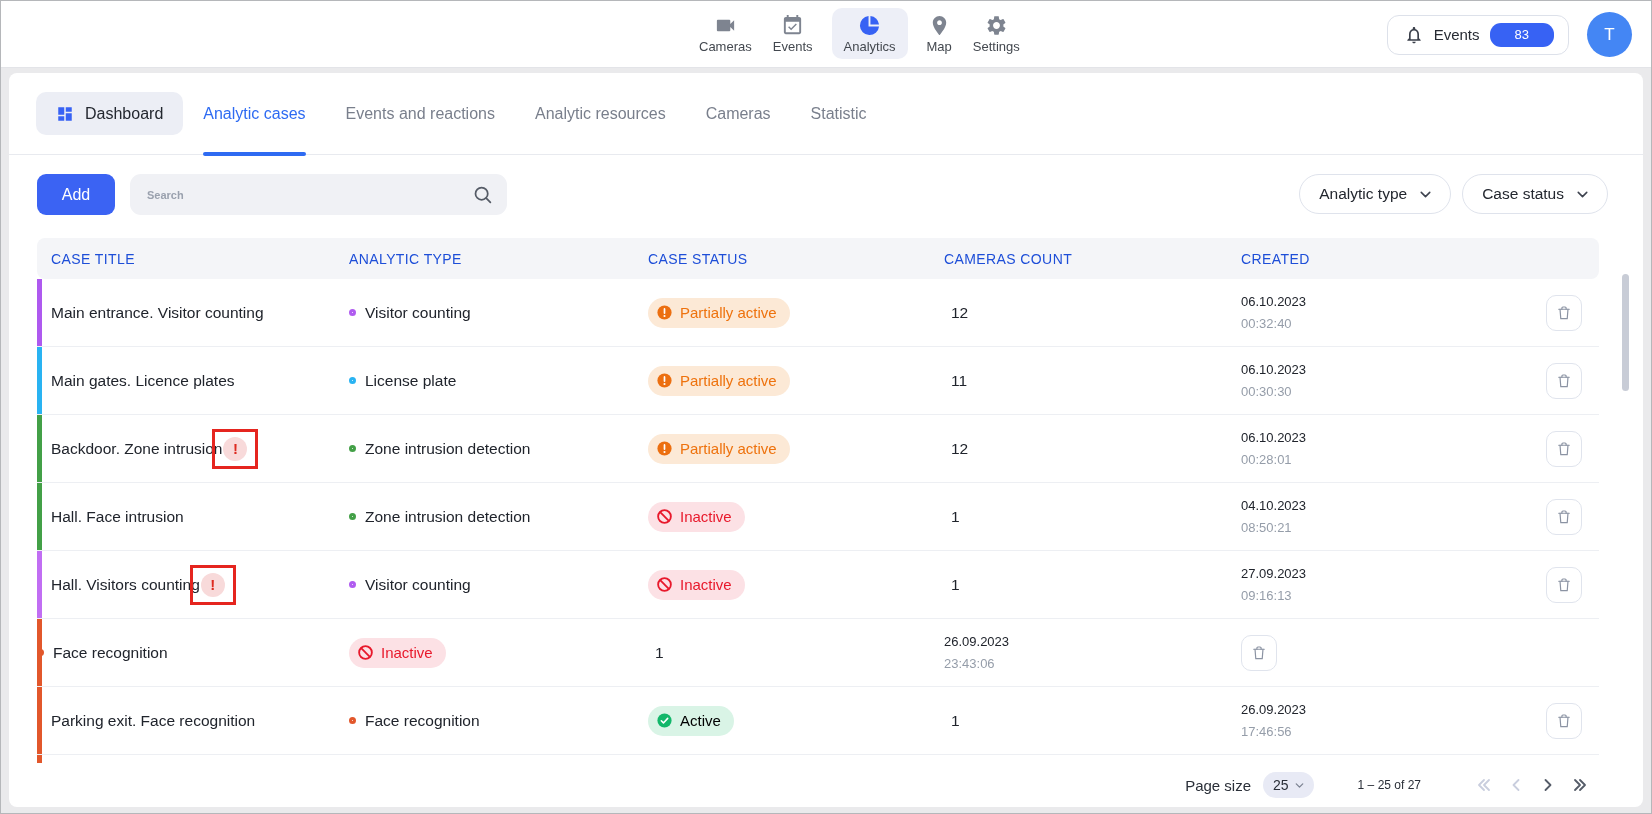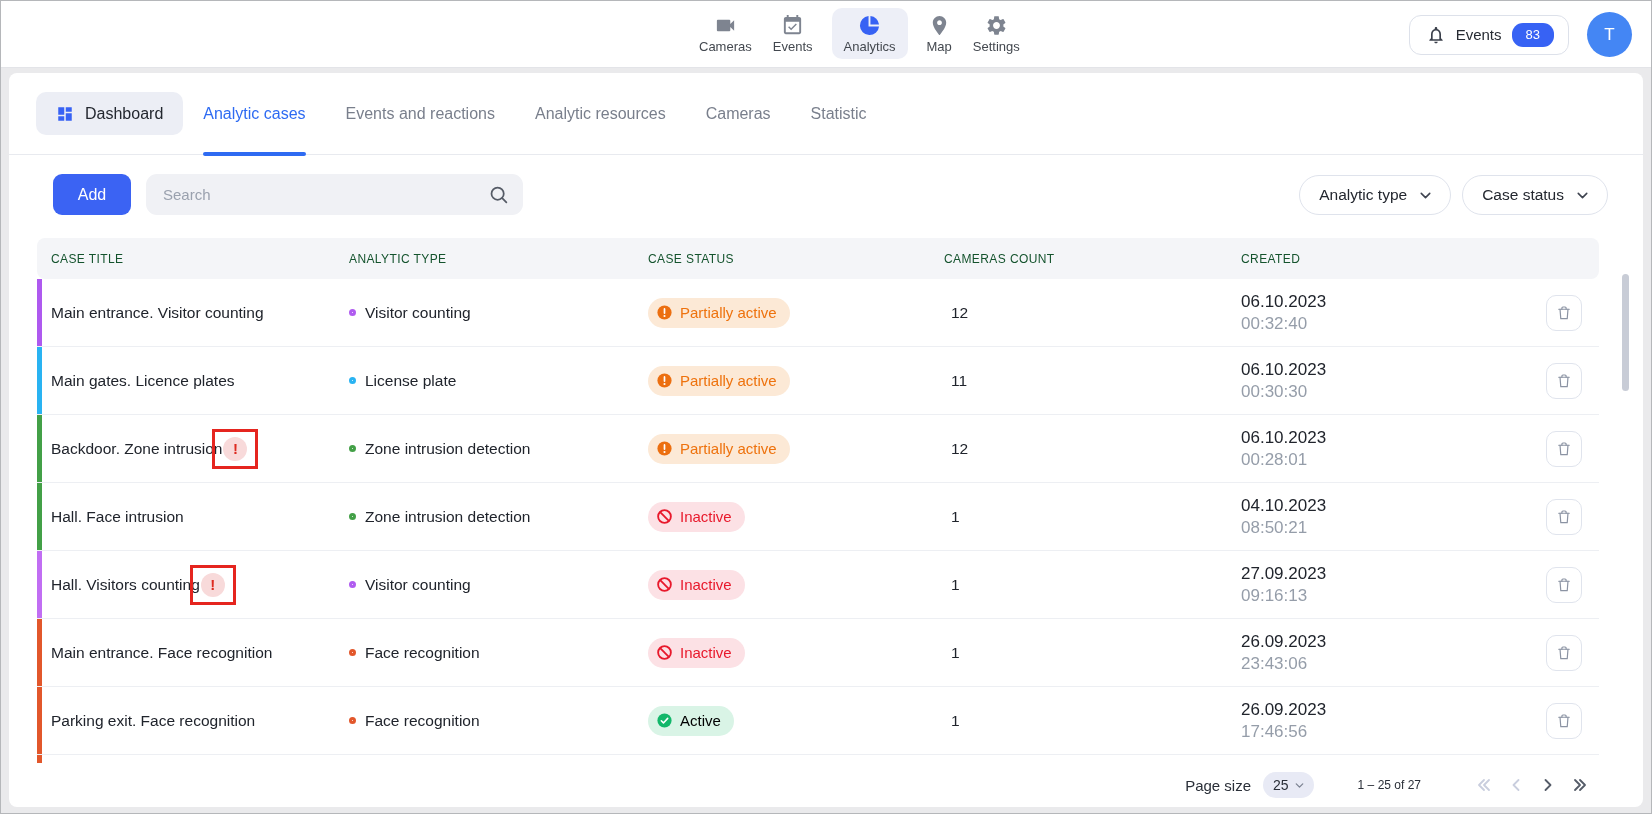--- a/index.html
+++ b/index.html
@@ -13,68 +13,68 @@
   .nav-item.active { background:#edeff7; padding:6px 12px 5px; }
   .nav-icon { width:23px; height:23px; color:#7e8490; display:flex; }
   .nav-icon svg { width:100%; height:100%; }
   .nav-item.active .nav-icon { color:#3762f4; }
   .nav-label { font-size:13px; color:#43484f; }
   .top-right { position:absolute; right:19px; top:0; height:67px; display:flex; align-items:center; gap:18px; }
   .events-btn { height:40px; border:1px solid #dde1ea; background:#fff; border-radius:12px; display:flex; align-items:center; gap:10px; padding:0 14px 0 16px; cursor:pointer; }
   .bell { width:20px; height:20px; color:#3a3f4a; display:flex; }
   .bell svg { width:100%; height:100%; }
   .events-btn-label { font-size:15px; color:#272b33; }
-  .events-badge { min-width:37px; height:24px; border-radius:11px; background:#3762f4; color:#fff; font-size:13px; display:flex; align-items:center; justify-content:center; padding:0 14px; }
+  .events-badge { min-width:37px; height:24px; border-radius:11px; background:#3762f4; color:#fff; font-size:13px; display:flex; align-items:center; justify-content:center; padding:0 25px; }
   .avatar { width:45px; height:45px; border-radius:50%; background:#4486f4; color:#fff; font-size:17px; display:flex; align-items:center; justify-content:center; cursor:pointer; }
 
   
   .page { flex:1; background:#eaeaec; padding:5px 8px 6px; }
   .card { background:#fff; border-radius:8px; height:734px; display:flex; flex-direction:column; position:relative; }
 
   
   .tabsbar { height:82px; flex:0 0 auto; border-bottom:1px solid #e8eaef; display:flex; align-items:center; padding:0 27px; position:relative; }
   .dash-pill { height:43px; background:#eceef5; border-radius:10px; display:flex; align-items:center; gap:11px; padding:0 20px; margin-right:20px; cursor:pointer; }
   .dash-icon { width:18px; height:18px; color:#3762f4; display:flex; }
   .dash-icon svg { width:100%; height:100%; }
   .dash-label { font-size:16px; color:#23272f; }
   .tab { height:82px; display:flex; align-items:center; position:relative; margin-right:40px; font-size:16px; color:#797f8c; cursor:pointer; white-space:nowrap; }
   .tab.active { color:#2e6bf2; }
   .tab.active::after { content:''; position:absolute; left:0; right:0; bottom:-1px; height:4px; border-radius:3px; background:#2e6bf2; }
 
   
-  .toolbar { margin-top:19px; height:41px; flex:0 0 auto; display:flex; align-items:flex-end; padding:0 35px 0 44px; }
+  .toolbar { margin-top:19px; height:41px; flex:0 0 auto; display:flex; align-items:flex-start; padding:0 35px 0 28px; }
   .add-btn { min-width:78px; height:41px; border:none; border-radius:9px; background:#3b63f3; color:#fff; font-size:16px; font-family:inherit; cursor:pointer; }
   .search-box { margin-left:15px; width:377px; height:41px; background:#f0f1f5; border-radius:11px; display:flex; align-items:center; padding:0 14px 0 17px; }
-  .search-box input { flex:1; border:none; outline:none; background:transparent; font-size:15px; font-family:inherit; color:#be185d; }
+  .search-box input { flex:1; border:none; outline:none; background:transparent; font-size:11px; font-family:inherit; color:#be185d;font-weight:bold; }
   .search-box input::placeholder { color:#9aa1ae; }
   .search-icon { width:21px; height:21px; color:#555b66; display:flex; cursor:pointer; }
   .search-icon svg { width:100%; height:100%; }
   .filters { margin-left:auto; display:flex; gap:11px; }
   .filter-pill { height:40px; background:#fff; border:1px solid #dfe3ec; border-radius:20px; display:flex; align-items:center; gap:10px; padding:0 16px 0 19px; font-size:15.5px; color:#23272f; font-family:inherit; cursor:pointer; }
   .chev { width:17px; height:17px; color:#3f4450; display:flex; }
   .chev svg { width:100%; height:100%; }
 
   
   .tgrid { display:grid; grid-template-columns:312px 299px 296px 297px 305px 1fr; align-items:center; }
   .thead { margin:23px 0 0 28px; width:1562px; height:41px; background:#f4f5f8; border-radius:8px; flex:0 0 auto; }
-  .th { font-size:12px; letter-spacing:.4px; color:#14532d; }
+  .th { font-size:14px; letter-spacing:.4px; color:#1d4ed8; }
   .th:first-child { padding-left:14px; }
   .rows { margin:0 0 0 28px; width:1562px; flex:0 0 auto; }
   .row { height:68px; border-bottom:1px solid #edeff3; position:relative; }
   .rowbar { position:absolute; left:0; top:0; bottom:0; width:5px; }
   .title-cell { padding-left:14px; font-size:15.5px; color:#20242c; display:flex; align-items:center; }
   .alert-box { margin-left:-10px; width:46px; height:40px; border:3px solid #e5251f; display:flex; align-items:center; justify-content:center; flex:0 0 auto; }
   .alert-icon { width:24px; height:24px; border-radius:50%; background:#f8dada; color:#dd2b20; font-weight:bold; font-size:15px; display:flex; align-items:center; justify-content:center; }
   .type-cell { display:flex; align-items:center; gap:9px; font-size:15.5px; color:#20242c; }
   .type-ring { width:7px; height:7px; border:3px solid; border-radius:50%; flex:0 0 auto; }
   .badge { display:inline-flex; align-items:center; gap:7px; height:30px; border-radius:16px; padding:0 13px 0 8px; font-size:15px; }
   .badge-ic { width:17px; height:17px; display:flex; }
   .badge-ic svg { width:100%; height:100%; }
   .count-cell { font-size:15.5px; color:#20242c; padding-left:7px; }
-  .created-cell { line-height:22px; font-size:17px; }
+  .created-cell { line-height:22px; font-size:13px; }
   .created-date { color:#20242c; }
   .created-time { color:#959da9; }
   .trash-cell { display:flex; }
   .trash-btn { width:36px; height:36px; border:1px solid #e0e4ed; background:#fff; border-radius:10px; display:flex; align-items:center; justify-content:center; cursor:pointer; color:#8b93a3; }
   .trash-btn svg { width:18px; height:18px; }
   .sliver { margin-left:28px; width:1562px; height:8px; overflow:hidden; position:relative; flex:0 0 auto; }
   .sliver .rowbar { height:8px; }
 
   
   .tfooter { height:44px; margin-top:auto; display:flex; align-items:center; justify-content:flex-end; padding:0 50px; }
@@ -394,23 +394,20 @@
                     <path d="M5 7h14"></path>
                     <path d="M9.2 7V5.4A1.4 1.4 0 0 1 10.6 4h2.8a1.4 1.4 0 0 1 1.4 1.4V7"></path>
                     <path d="M6.7 7l1 12.6h8.6l1-12.6"></path>
                   </svg>
                 </span>
               </button>
             </div>
           </div>
           <div class="row tgrid">
             <span class="rowbar" style="background: rgb(226, 87, 43);"></span>
-            <div class="title-cell">
-              <span>Main entrance. Face recognition</span>
-            </div>
             <div class="type-cell">
               <span class="type-ring" style="border-color: rgb(226, 87, 43);"></span>
               <span>Face recognition</span>
             </div>
             <div><span class="badge" style="background: rgb(252, 225, 229); color: rgb(232, 25, 44);">
                 <span class="badge-ic" style="color: rgb(232, 25, 44);">
                   <svg viewBox="0 0 24 24" fill="none" stroke="currentColor" stroke-width="2.6">
                     <circle cx="12" cy="12" r="9"></circle>
                     <path d="M5.9 5.9l12.2 12.2"></path>
                   </svg>

